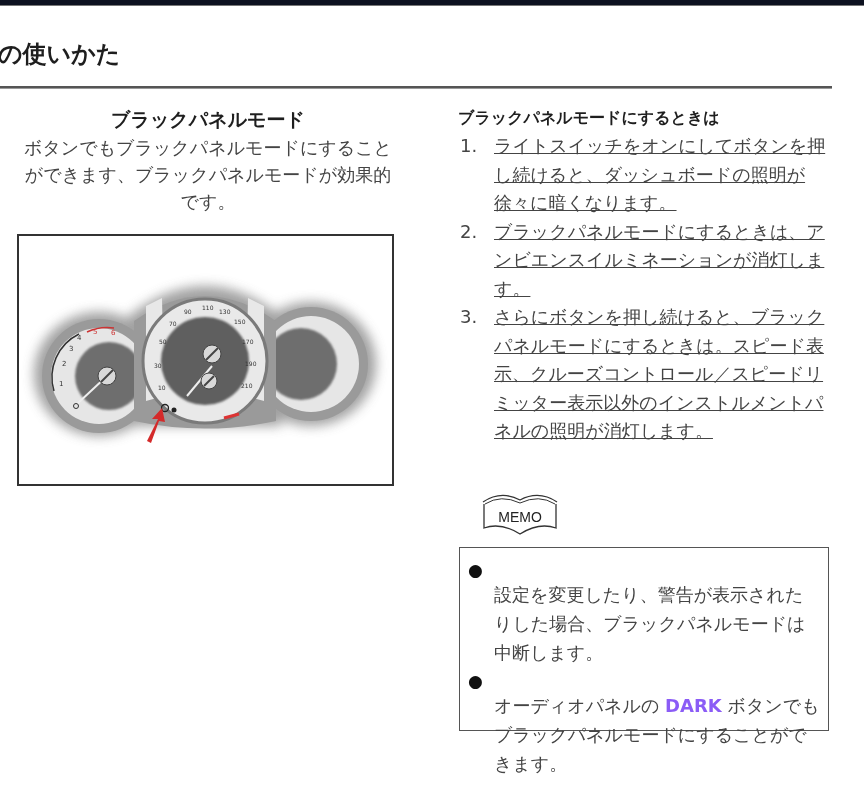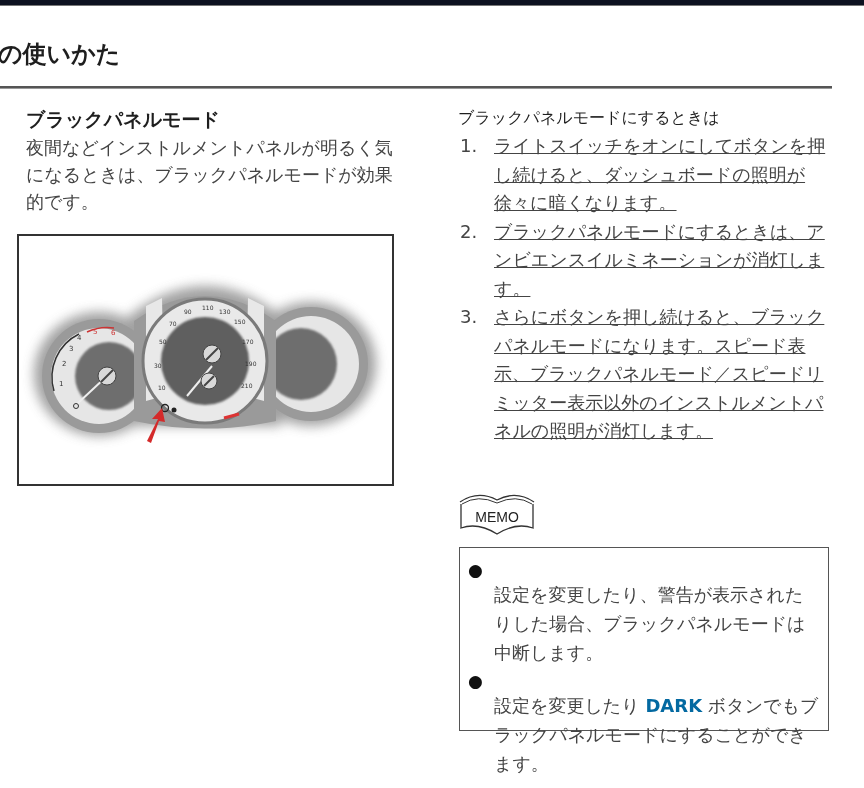--- a/index.html
+++ b/index.html
@@ -1,48 +1,48 @@
 <!DOCTYPE html>
 <html><head>
 <meta charset="utf-8">
 <style>
   html, body { margin:0; padding:0; }
   body { width:864px; height:788px; background:#ffffff; position:relative; overflow:hidden;
          font-family:"DejaVu Sans", "Liberation Sans", sans-serif; color:#3a3a3a; }
   .topbar { position:absolute; left:0; top:0; width:864px; height:5px; background:#0d1120; border-bottom:1px solid #777; }
   .page-title { position:absolute; left:-2px; top:38px; font-size:24px; font-weight:bold; color:#1e1e1e; letter-spacing:0px; }
   .title-rule { position:absolute; left:0; top:86px; width:832px; height:2px; background:#555; border-bottom:1px solid #999; }
-  .left-col { position:absolute; left:26px; top:106px; width:380px; }
+  .left-col { position:absolute; left:18px; top:106px; width:380px;text-align:center; }
   .sec-heading { font-size:19px; font-weight:bold; color:#1e1e1e; line-height:26px; }
   .sec-body { font-size:18px; line-height:27px; color:#444; margin-top:2px; }
   .figure { position:absolute; left:17px; top:234px; width:373px; height:248px; border:2px solid #333; background:#fff; overflow:hidden; }
   .right-col { position:absolute; left:458px; top:106px; width:380px; }
-  .sub-heading { font-size:16px; font-weight:normal; color:#1e1e1e; line-height:24px; }
+  .sub-heading { font-size:16px; font-weight:bold; color:#1e1e1e; line-height:24px; }
   .steps { margin:2px 0 0 0; padding:0; list-style:none; }
   .step { display:flex; font-size:18px; line-height:28.5px; color:#444; }
   .step-num { width:34px; flex:none; padding-left:2px; }
   .step-text { flex:1;text-decoration:underline; }
-  .memo-icon { position:absolute; left:458px; top:488px; width:78px; height:48px; }
+  .memo-icon { position:absolute; left:481px; top:488px; width:78px; height:48px; }
   .memo-box { position:absolute; left:459px; top:547px; width:370px; height:184px; border:1.5px solid #555; box-sizing:border-box; padding:8px 8px 0 8px; }
   .memo-item { display:flex; font-size:18px; line-height:29px; color:#444; }
   .bullet { width:26px; flex:none; font-size:17px; color:#111; }
   .memo-text { flex:1;margin-top:24px; }
-  .bold { font-weight:bold; color:#0369a1; }
+  .bold { font-weight:bold; color:#8b5cf6; }
 </style>
 </head>
 <body>
 
 <div class="topbar"></div>
 
 <div class="page-title">の使いかた</div>
 <div class="title-rule"></div>
 
 <div class="left-col">
   <div class="sec-heading">ブラックパネルモード</div>
-  <div class="sec-body">夜間などインストルメントパネルが明るく気になるときは、ブラックパネルモードが効果的です。</div>
+  <div class="sec-body">ボタンでもブラックパネルモードにすることができます、ブラックパネルモードが効果的です。</div>
 </div>
 
 <div class="figure">
   <svg width="373" height="248" viewBox="0 0 373 248">
     <defs>
       <filter id="blur" x="-20%" y="-20%" width="140%" height="140%">
           <feGaussianBlur stdDeviation="6"></feGaussianBlur>
         </filter>
       <filter id="sblur">
           <feGaussianBlur stdDeviation="1"></feGaussianBlur>
@@ -114,36 +114,36 @@
     <li class="step">
       <span class="step-num">1.</span>
       <span class="step-text">ライトスイッチをオンにしてボタンを押し続けると、ダッシュボードの照明が徐々に暗くなります。</span>
     </li>
     <li class="step">
       <span class="step-num">2.</span>
       <span class="step-text">ブラックパネルモードにするときは、アンビエンスイルミネーションが消灯します。</span>
     </li>
     <li class="step">
       <span class="step-num">3.</span>
-      <span class="step-text">さらにボタンを押し続けると、ブラックパネルモードになります。スピード表示、ブラックパネルモード／スピードリミッター表示以外のインストルメントパネルの照明が消灯します。</span>
+      <span class="step-text">さらにボタンを押し続けると、ブラックパネルモードにするときは。スピード表示、クルーズコントロール／スピードリミッター表示以外のインストルメントパネルの照明が消灯します。</span>
     </li>
   </ol>
 </div>
 
 <div class="memo-icon">
   <svg width="78" height="48" viewBox="0 0 78 48">
     <path d="M2 14 Q20 2 39 12 Q58 2 76 14" fill="none" stroke="#333" stroke-width="1.3"></path>
     <path d="M4 16 Q20 6 39 15 Q58 6 74 16" fill="none" stroke="#333" stroke-width="1"></path>
     <path d="M3 16 L3 40 Q20 34 39 46 Q58 34 75 40 L75 16" fill="none" stroke="#333" stroke-width="1.3"></path>
     <text x="39" y="34" text-anchor="middle" font-family="Liberation Sans, sans-serif" font-size="14" fill="#222">MEMO</text>
   </svg>
 </div>
 
 <div class="memo-box">
   <div class="memo-item">
     <span class="bullet">●</span>
     <span class="memo-text">設定を変更したり、警告が表示されたりした場合、ブラックパネルモードは中断します。</span>
   </div>
   <div class="memo-item">
     <span class="bullet">●</span>
-    <span class="memo-text"><span>設定を変更したり </span><span class="bold">DARK</span><span> ボタンでもブラックパネルモードにすることができます。</span></span>
+    <span class="memo-text"><span>オーディオパネルの </span><span class="bold">DARK</span><span> ボタンでもブラックパネルモードにすることができます。</span></span>
   </div>
 </div>
 
 </body></html>

